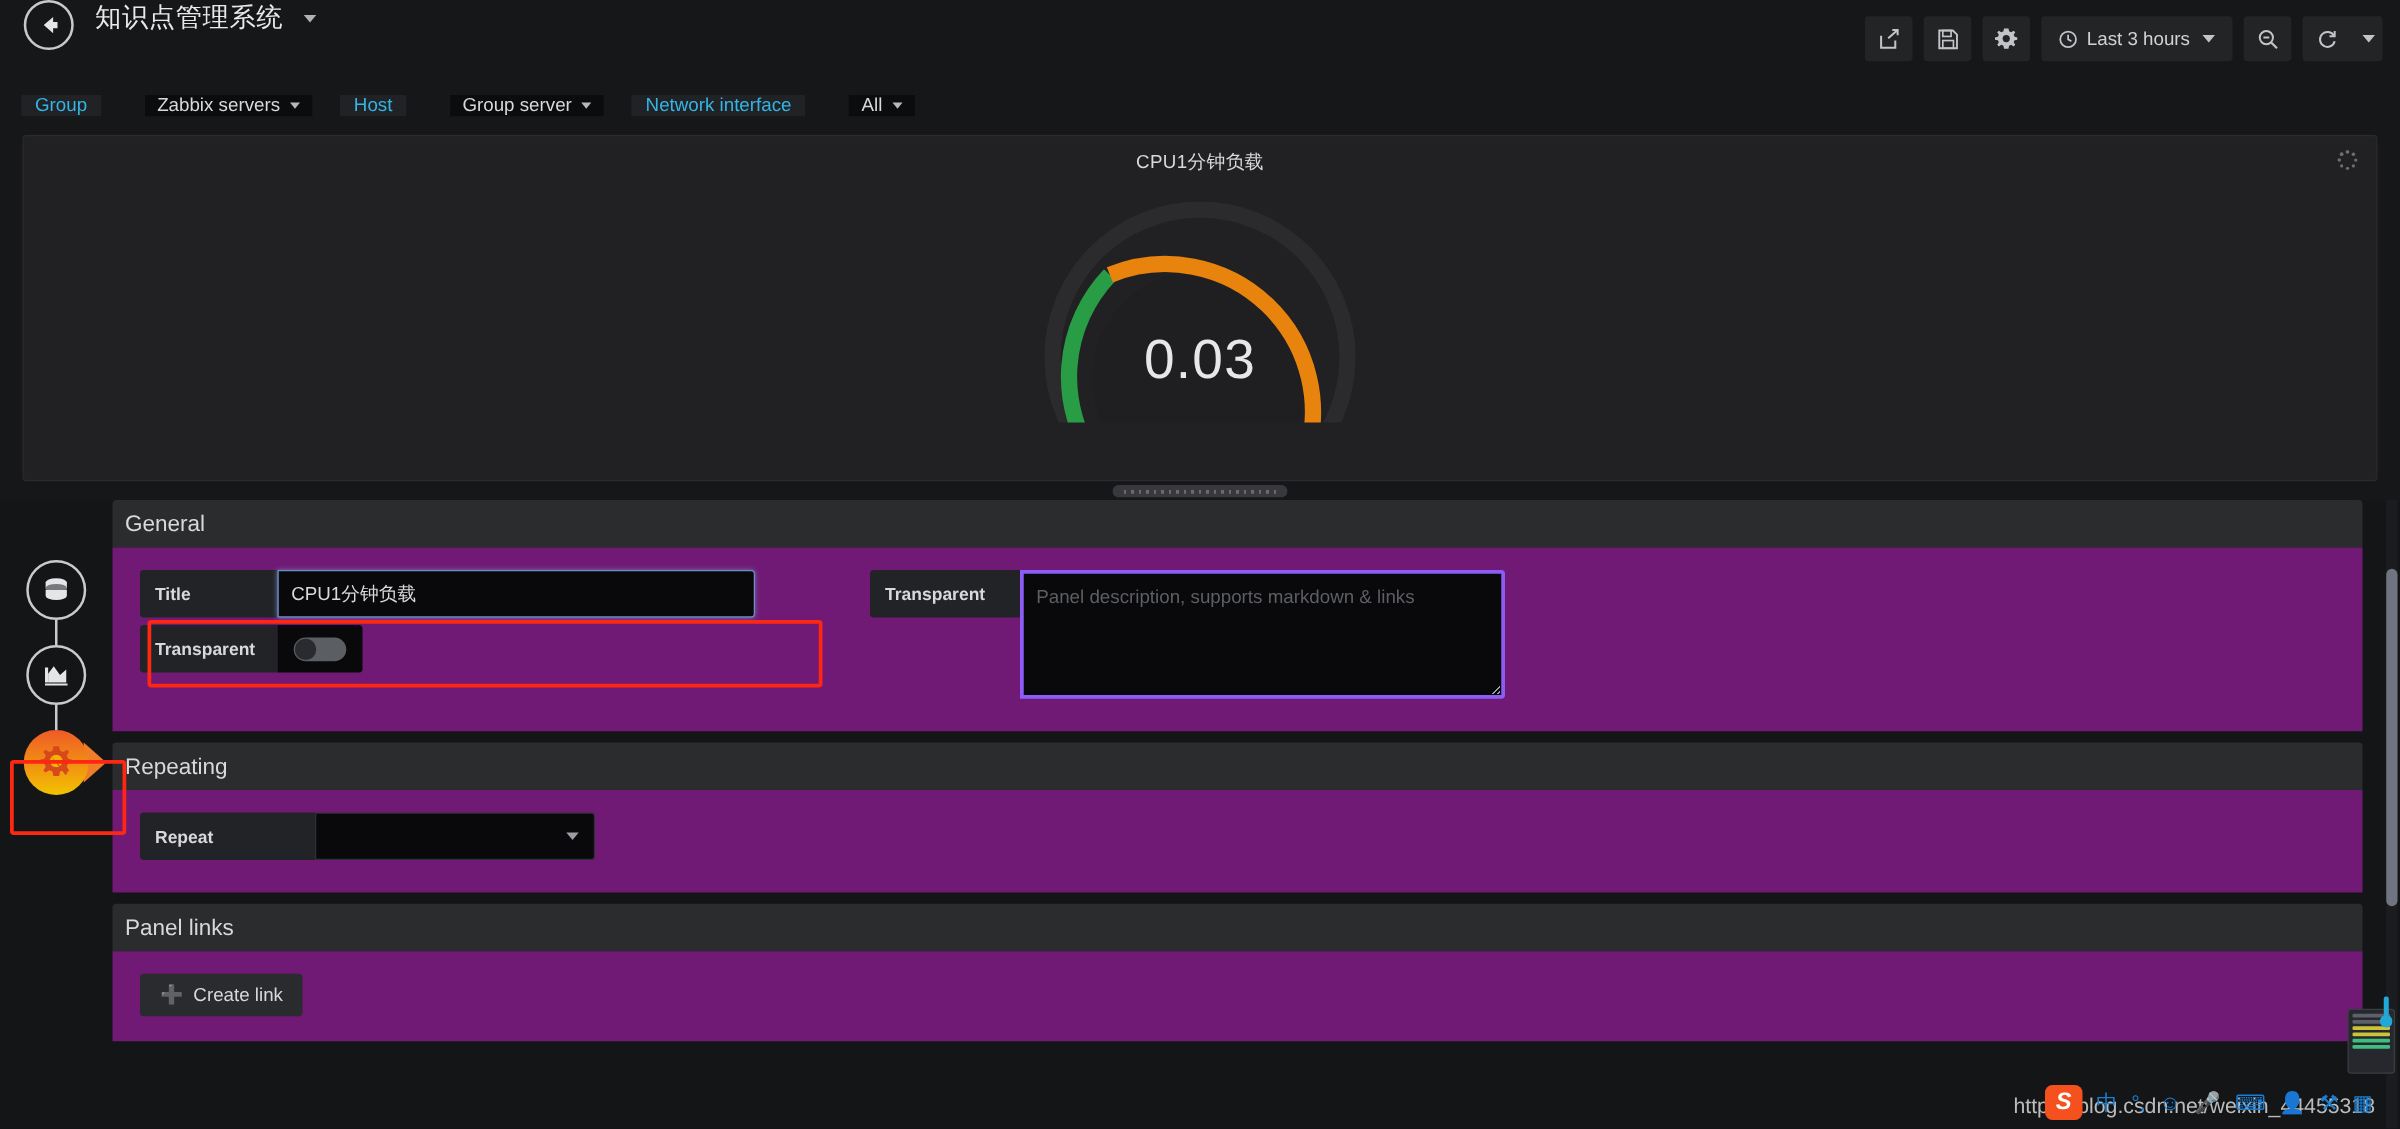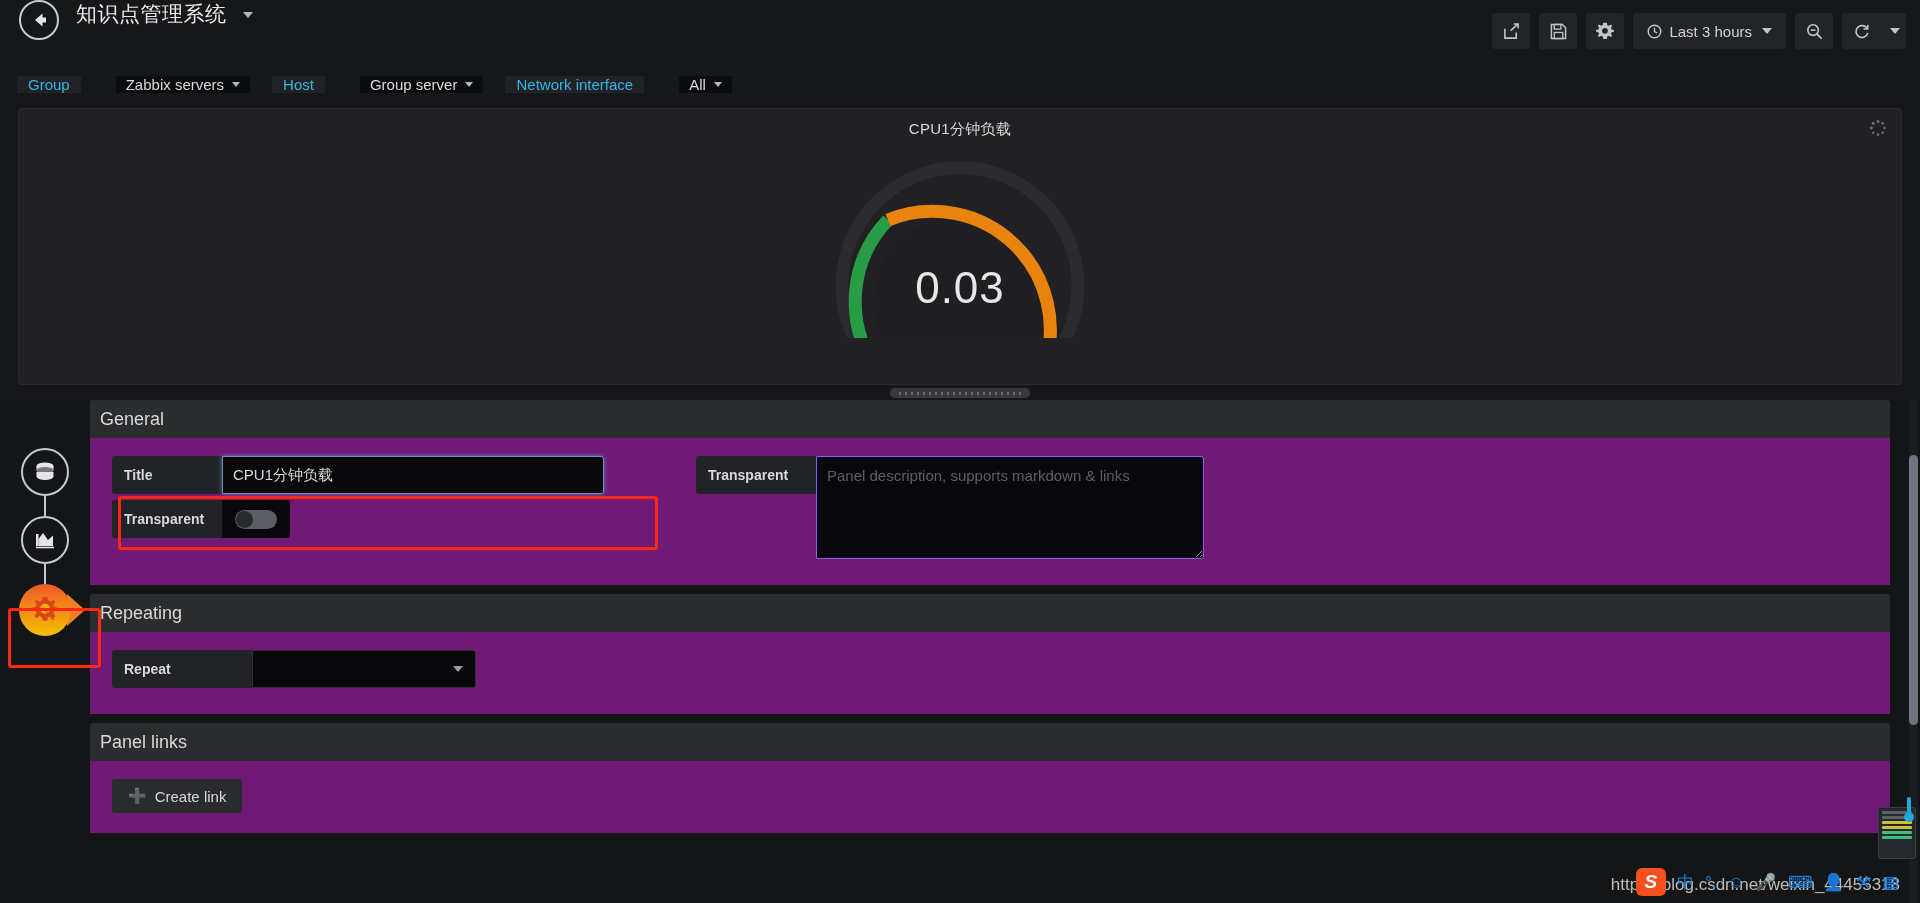--- a/index.html
+++ b/index.html
@@ -119,21 +119,21 @@
     display: flex; align-items: center; padding: 0 12px; height: 38px;
     border-radius: 3px 0 0 3px; white-space: nowrap;
   }
   .gf-input {
     background: #09090b; border: 1px solid #2f3033; color: #d8d9da; font-size: 15px;
     height: 38px; padding: 0 10px; border-radius: 0 3px 3px 0; outline: none;
     font-family: inherit;
   }
   .gf-input.focused { border: 1px solid #6d90c4; box-shadow: 0 0 4px rgba(109,144,196,.8); }
   .gf-textarea {
-    background: #09090b; border: 1px solid #8b5cf6; color: #d8d9da; font-size: 15px;
+    background: #09090b; border: 3px solid #8b5cf6; color: #d8d9da; font-size: 15px;
     padding: 8px 10px; border-radius: 0 3px 3px 0; outline: none; resize: both;
     font-family: inherit; line-height: 1.4;
   }
   .gf-textarea::placeholder, .gf-input::placeholder { color: #5c5f63; }
 
   .toggle {
     background: #09090b; height: 38px; width: 68px; display: flex; align-items: center;
     justify-content: center; border-radius: 0 3px 3px 0; cursor: pointer;
   }
   .toggle-track {

